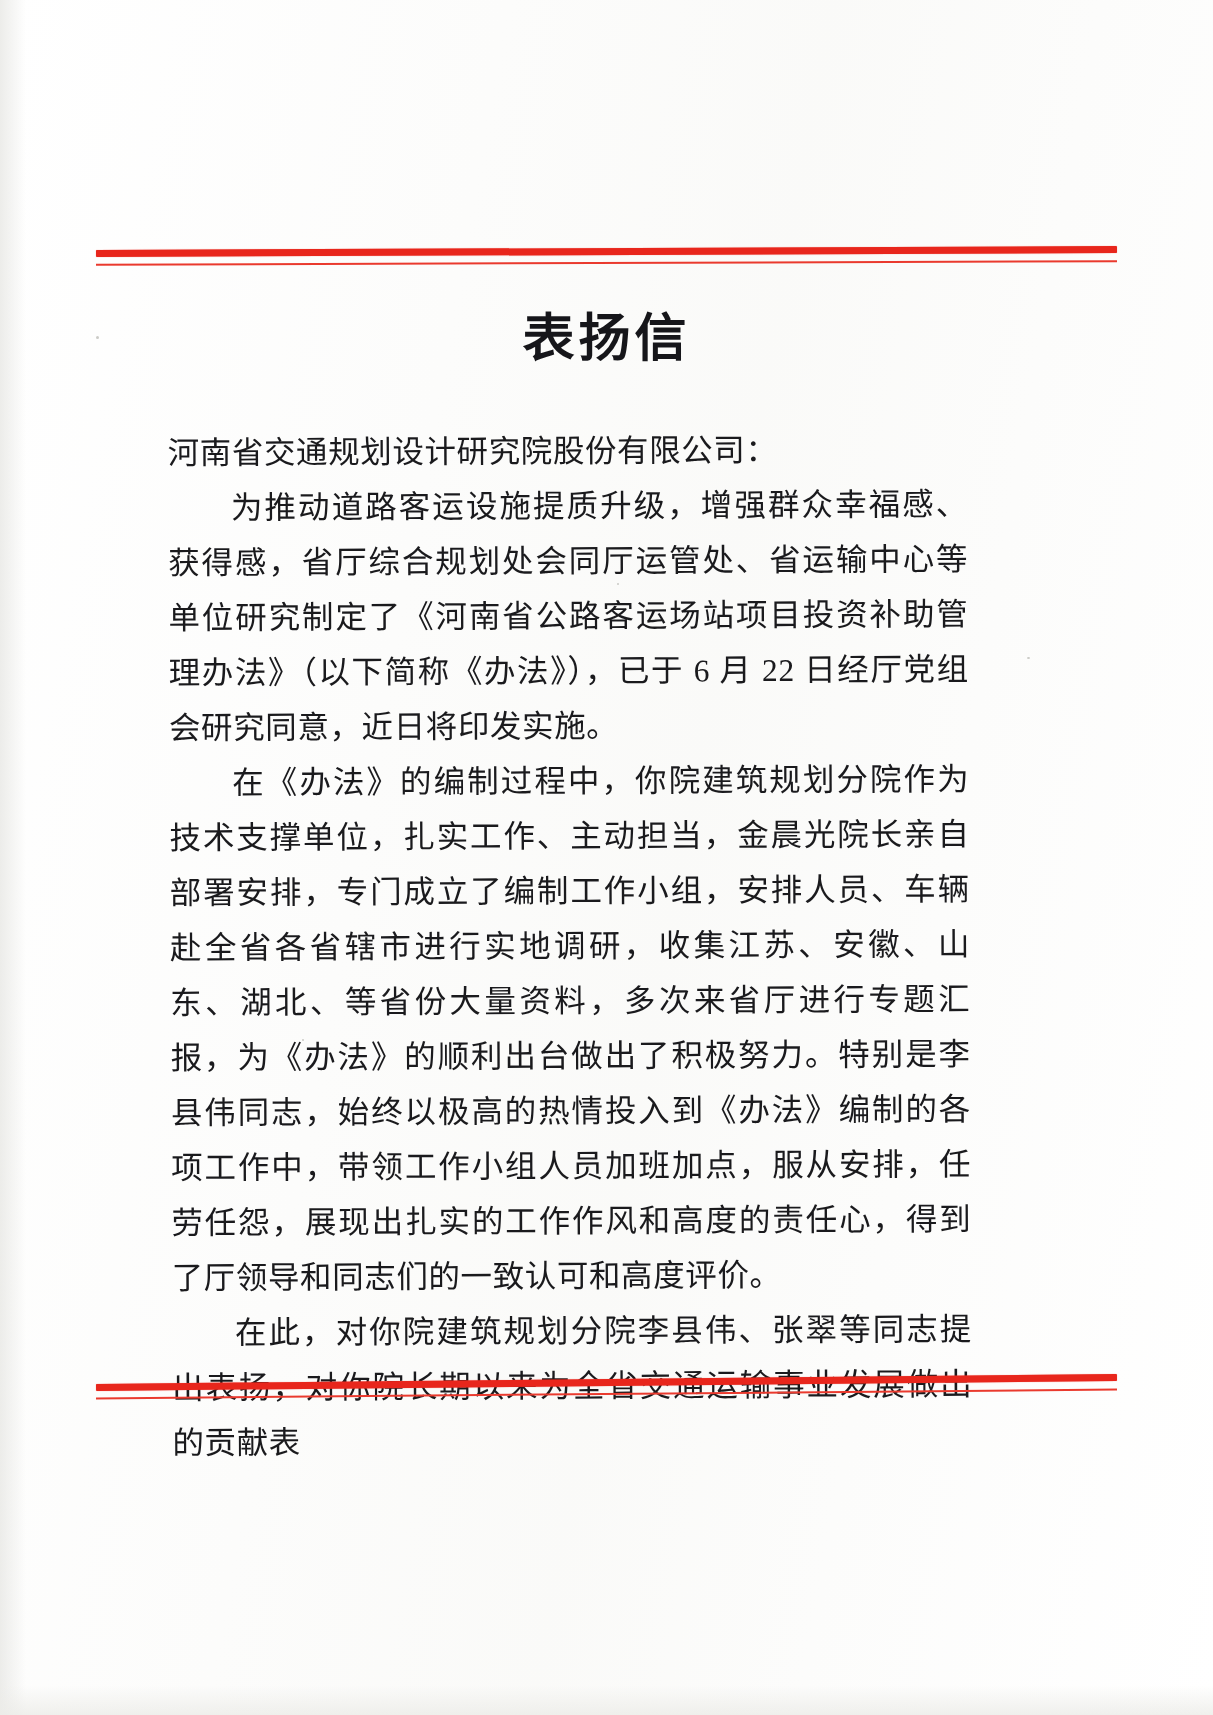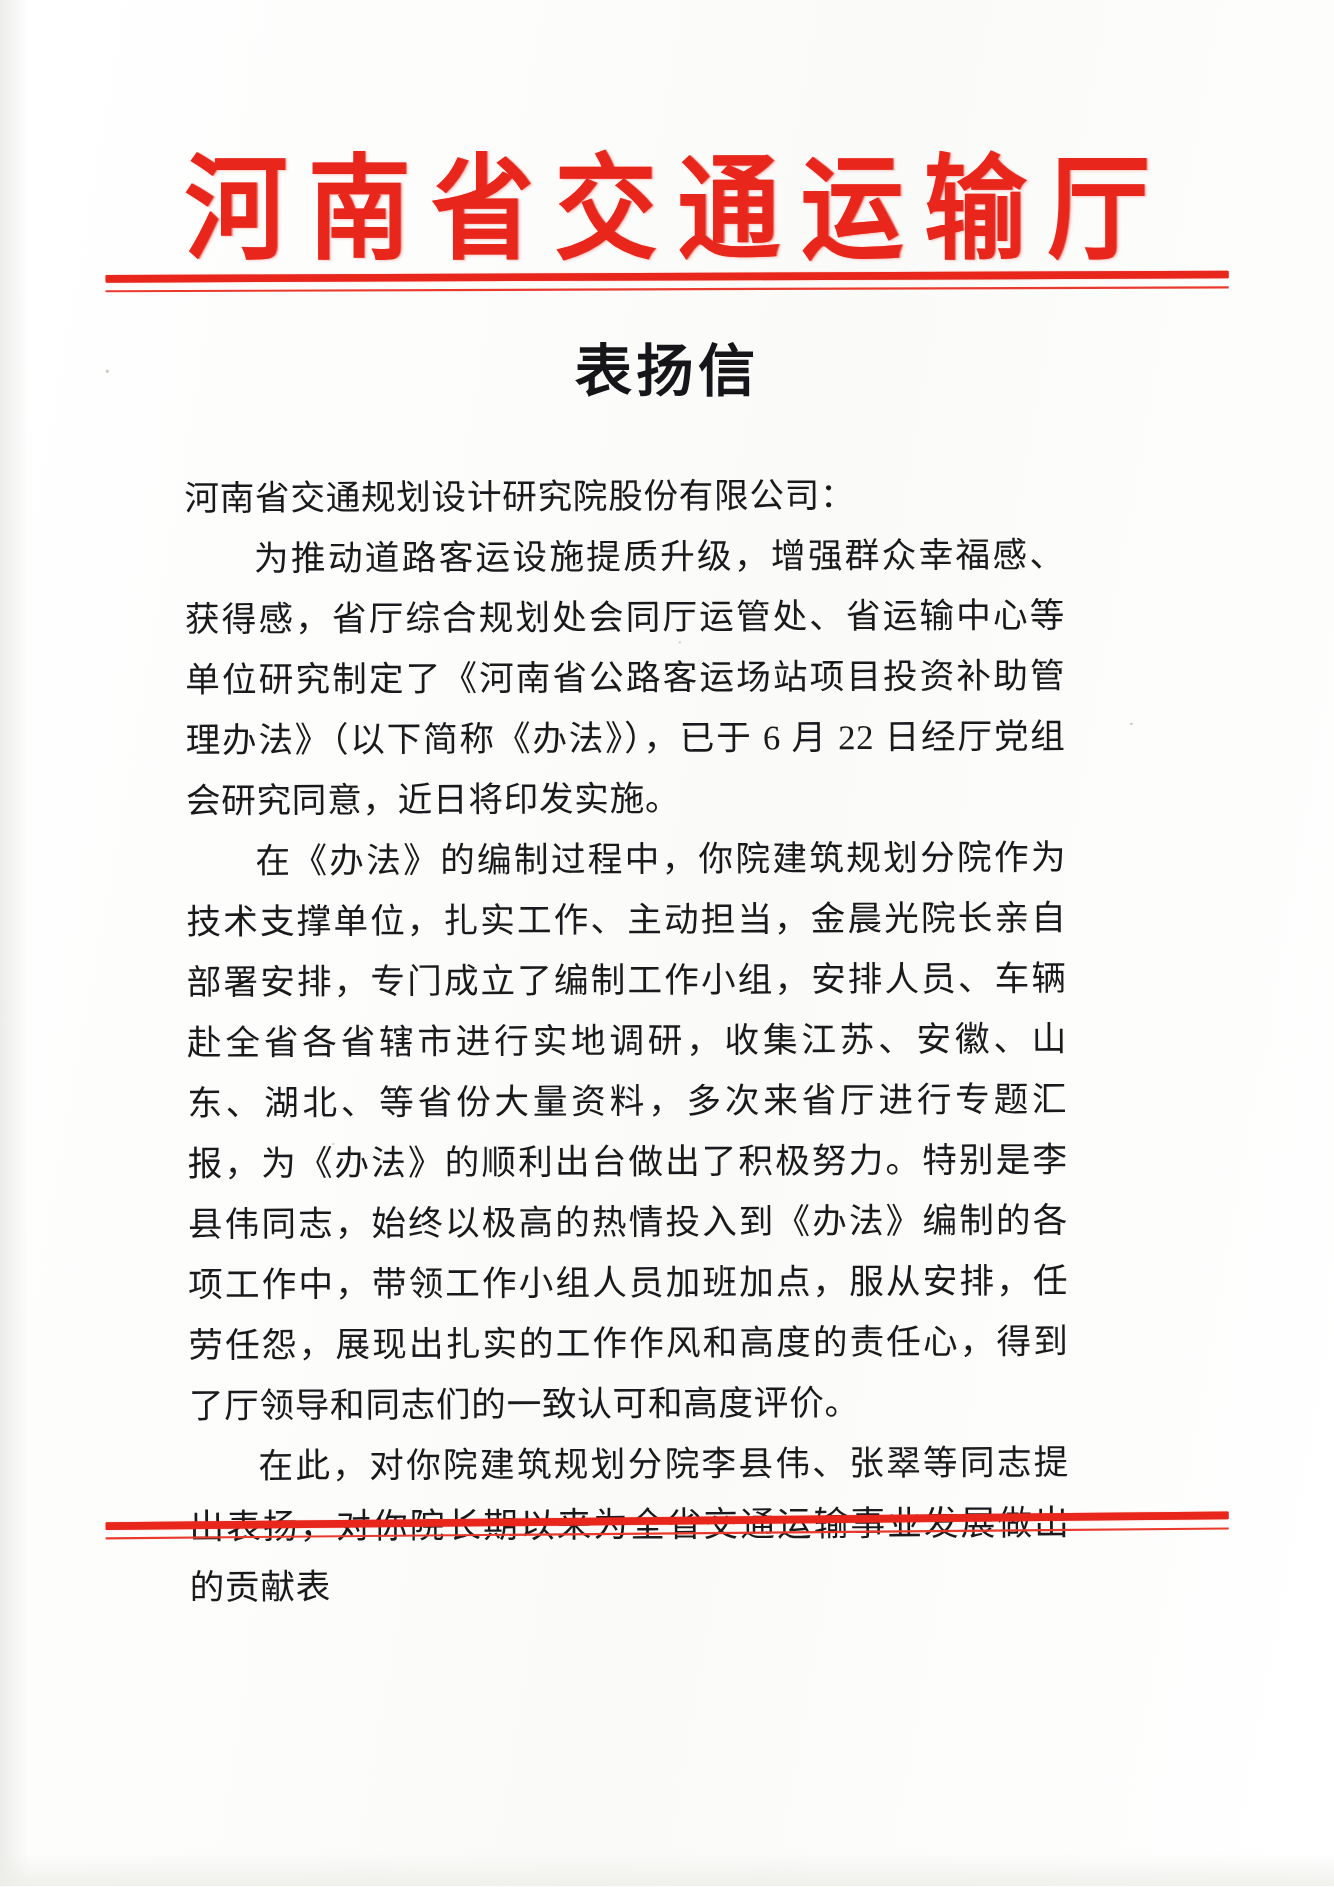--- a/index.html
+++ b/index.html
@@ -155,23 +155,20 @@
 </style>
 </head>
 <body>
 
 <div class="page">
 
   <div class="scan-tint"></div>
   <div class="scan-edge-left"></div>
   <div class="scan-edge-bottom"></div>
 
-  <div class="letterhead">
-    <div class="letterhead-title">河南省交通运输厅</div>
-  </div>
 
   <div class="rule-group">
     <div class="rule-thick"></div>
     <div class="rule-thin"></div>
   </div>
 
   <div class="doc-title">表扬信</div>
 
   <div class="body-block skew">
     <p class="addressee">河南省交通规划设计研究院股份有限公司：</p>

